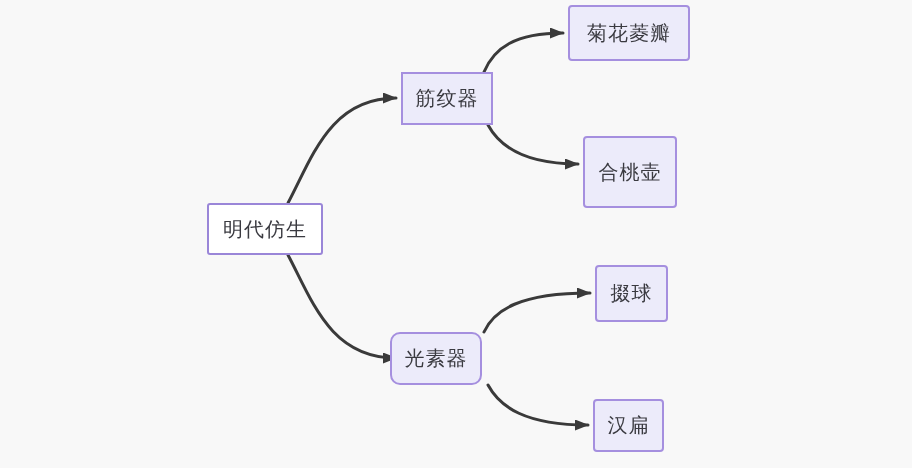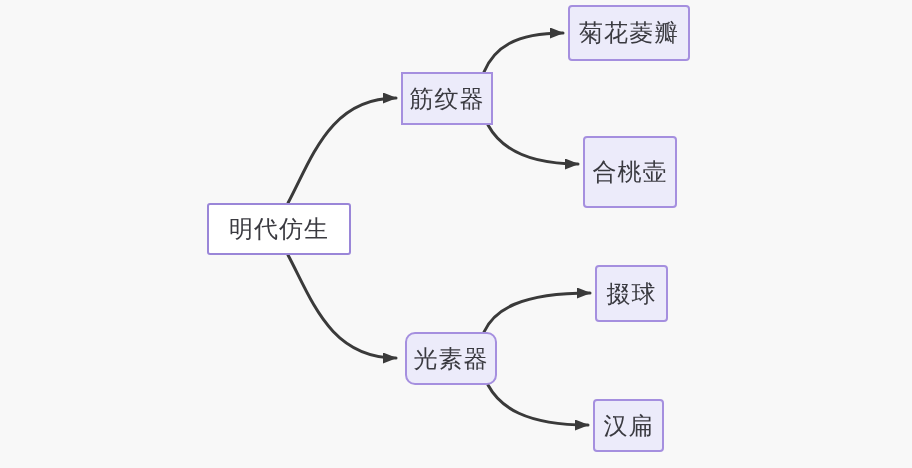--- a/index.html
+++ b/index.html
@@ -30,38 +30,38 @@
     stroke: #3a3a3a;
     stroke-width: 3;
     stroke-linecap: round;
   }
   .node {
     position: absolute;
     display: flex;
     align-items: center;
     justify-content: center;
     box-sizing: border-box;
-    font-size: 24px;
+    font-size: 20px;
     letter-spacing: 1px;
     color: #3a3a40;
     background: #ecebfa;
     border: 2px solid #a58fdf;
     border-radius: 4px;
     cursor: default;
     white-space: nowrap;
     user-select: none;
   }
   .n-root {
-    left: 207px; top: 203px; width: 144px; height: 52px;
+    left: 207px; top: 203px; width: 116px; height: 52px;
     background: #ffffff;
     border-color: #9a86d8;
     border-radius: 3px;
   }
   .n-b1 { left: 401px; top: 72px;  width: 92px;  height: 53px; border-radius: 0; }
-  .n-b2 { left: 405px; top: 332px; width: 92px;  height: 53px; border-radius: 10px; }
+  .n-b2 { left: 390px; top: 332px; width: 92px;  height: 53px; border-radius: 10px; }
   .n-l1 { left: 568px; top: 5px;   width: 122px; height: 56px; }
   .n-l2 { left: 583px; top: 136px; width: 94px;  height: 72px; }
   .n-l3 { left: 595px; top: 265px; width: 73px;  height: 57px; }
   .n-l4 { left: 593px; top: 399px; width: 71px;  height: 53px; text-align: center; }
 </style>
 </head>
 <body>
 
 <div class="canvas">
 

